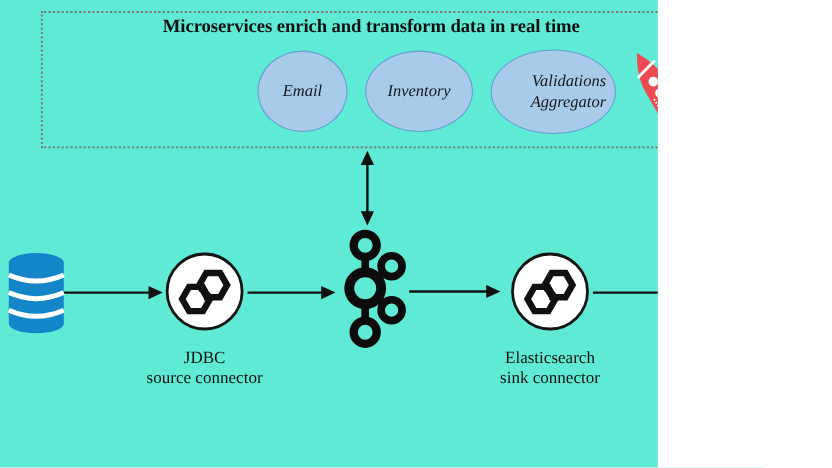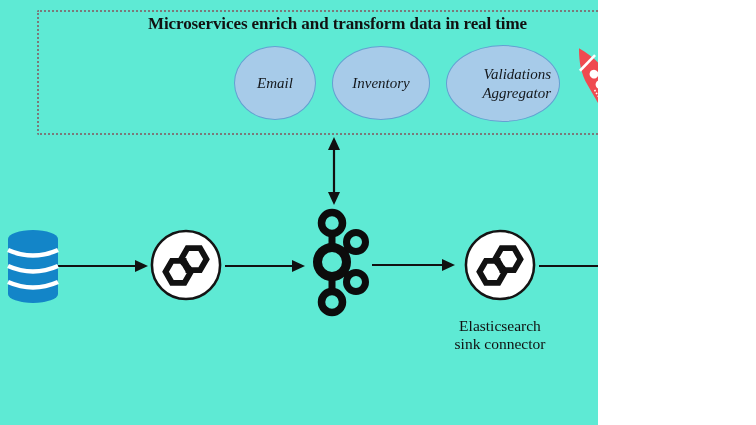--- a/index.html
+++ b/index.html
@@ -141,20 +141,22 @@
 
   <svg style="left:149px; top:228px;" width="74" height="74" viewBox="0 0 76 76">
     <circle cx="38" cy="38" r="35" fill="#ffffff" stroke="#141414" stroke-width="2.6"></circle>
     <g stroke="#111" stroke-width="6" fill="none">
       <path transform="translate(30,45)" d="M-13,0 L-6.5,-11.3 L6.5,-11.3 L13,0 L6.5,11.3 L-6.5,11.3 Z"></path>
       <path transform="translate(46,32)" d="M-13,0 L-6.5,-11.3 L6.5,-11.3 L13,0 L6.5,11.3 L-6.5,11.3 Z"></path>
       <path transform="translate(30,45)" d="M-7.5,0 L-3.75,-6.5 L3.75,-6.5 L7.5,0 L3.75,6.5 L-3.75,6.5 Z" fill="#ffffff" stroke="none"></path>
       <path transform="translate(46,32)" d="M-7.5,0 L-3.75,-6.5 L3.75,-6.5 L7.5,0 L3.75,6.5 L-3.75,6.5 Z" fill="#ffffff" stroke="none"></path>
     </g>
   </svg>
+  <div class="node-label" style="left:96px; top:317px;">JDBC
+source connector</div>
 
   <svg style="left:296px; top:204px;" width="72" height="118" viewBox="0 0 72 118">
     <g stroke="#0c0c0c" fill="none">
       <line x1="36" y1="30" x2="36" y2="44" stroke-width="7"></line>
       <line x1="36" y1="72" x2="36" y2="87" stroke-width="7"></line>
       <line x1="44" y1="51" x2="53" y2="44" stroke-width="7"></line>
       <line x1="44" y1="65" x2="53" y2="72" stroke-width="7"></line>
       <circle cx="36" cy="19" r="10.5" stroke-width="7.5"></circle>
       <circle cx="36" cy="58" r="14.5" stroke-width="9"></circle>
       <circle cx="36" cy="98" r="10.5" stroke-width="7.5"></circle>

